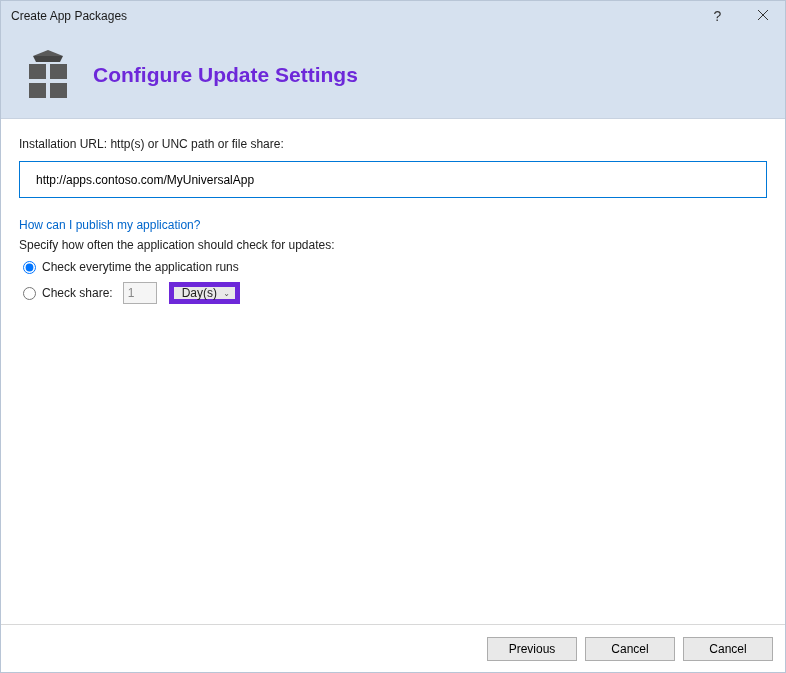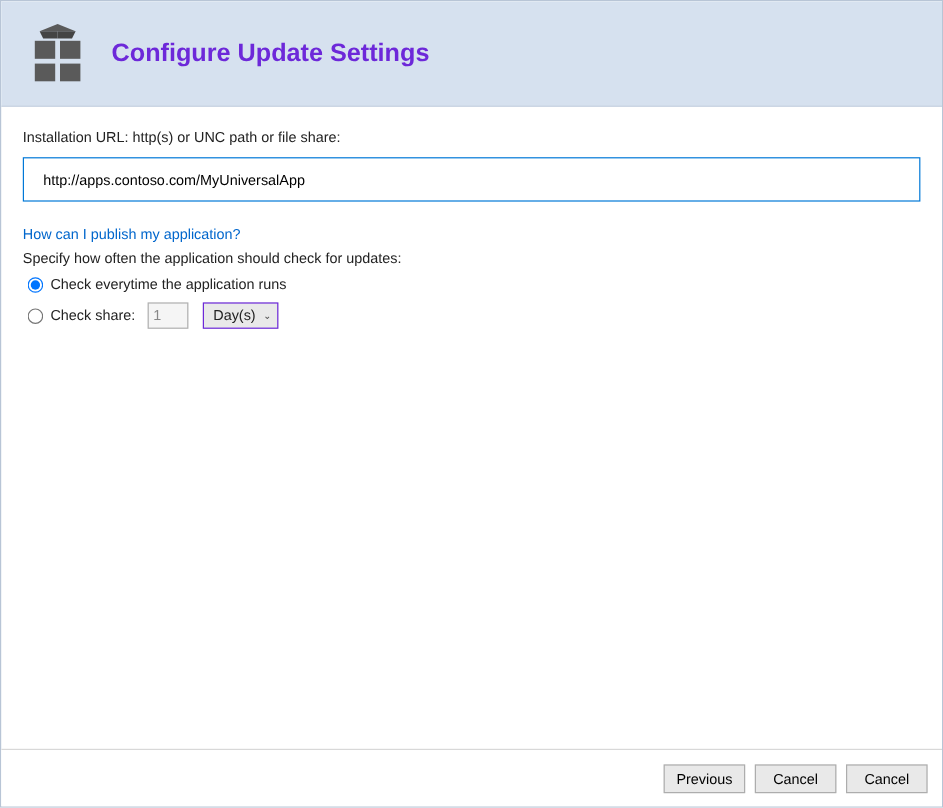--- a/index.html
+++ b/index.html
@@ -89,21 +89,21 @@
       background: #f5f5f5;
       color: #888;
       text-align: left;
       padding: 2px 4px;
       font-family: inherit;
       font-size: 12px;
       margin-left: 4px;
     }
     .combo {
       height: 22px;
-      border: 1px solid #6d28d9;
+      border: 5px solid #6d28d9;
       background: #e9e9e9;
       padding: 2px 18px 2px 8px;
       font-family: inherit;
       font-size: 12px;
       position: relative;
       display: inline-flex;
       align-items: center;
       cursor: pointer;
       margin-left: 6px;
     }
@@ -123,38 +123,51 @@
       height: 48px;
       border-top: 1px solid #d8d8d8;
       display: flex;
       align-items: center;
       justify-content: flex-end;
       gap: 8px;
       padding-right: 12px;
       background: #fff;
     }
     .btn {
-      width: 68px;
+      width: 90px;
       height: 24px;
       border: 1px solid #adadad;
       background: #e9e9e9;
       font-family: inherit;
       font-size: 12px;
       cursor: pointer;
       display: inline-flex;
       align-items: center;
       justify-content: center;
     }
     .wrapper { position: relative; width: 100%; height: 100%; }
   </style>
 </head>
 <body>
 
 <div class="wrapper">
 
+  <div class="titlebar">
+    <span>Create App Packages</span>
+    <span class="spacer"></span>
+    <div class="sysbtn help">?</div>
+    <div class="sysbtn">
+      <span>
+        <svg viewBox="0 0 10 10">
+            <line x1="0" y1="0" x2="10" y2="10" stroke="#333" stroke-width="1"></line>
+            <line x1="10" y1="0" x2="0" y2="10" stroke="#333" stroke-width="1"></line>
+          </svg>
+      </span>
+    </div>
+  </div>
 
   <div class="header-banner">
     <span class="icon">
       <svg viewBox="0 0 50 50">
         <polygon points="25,2 10,8 25,8 40,8" fill="#5a5a5a"></polygon>
         <polygon points="10,8 13,14 25,14 25,8" fill="#444"></polygon>
         <polygon points="40,8 37,14 25,14 25,8" fill="#444"></polygon>
         <rect x="6" y="16" width="17" height="15" fill="#5a5a5a"></rect>
         <rect x="27" y="16" width="17" height="15" fill="#5a5a5a"></rect>
         <rect x="6" y="35" width="17" height="15" fill="#5a5a5a"></rect>

